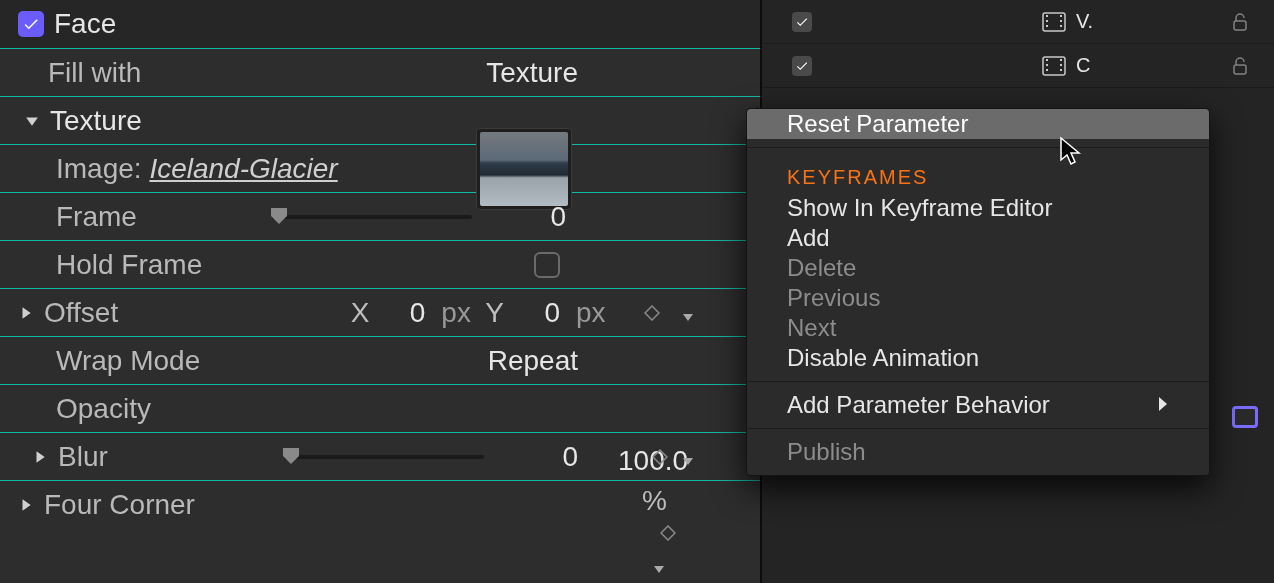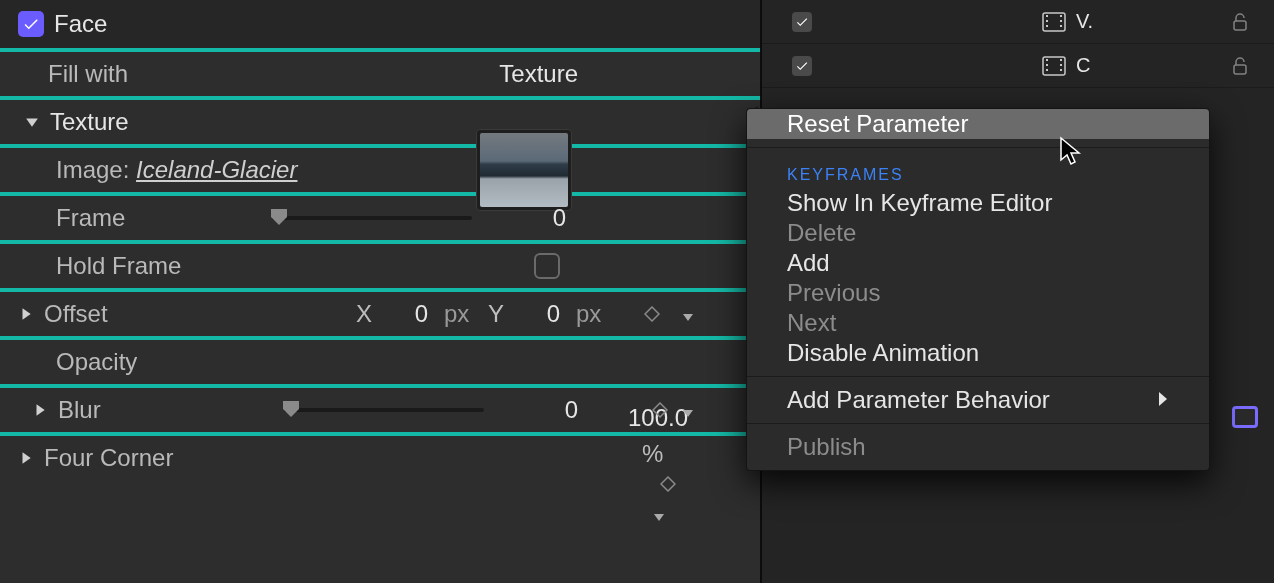--- a/index.html
+++ b/index.html
@@ -1,21 +1,21 @@
 <!DOCTYPE html>
 <html><head>
 <meta charset="utf-8">
 <style>
   * { box-sizing: border-box; margin: 0; padding: 0; font-family: -apple-system, "Helvetica Neue", Arial, sans-serif; }
   html, body { width: 1274px; height: 583px; background: #000; overflow: hidden; }
   .app { display: flex; width: 100%; height: 100%; }
 
   
-  .inspector { width: 760px; height: 100%; background: #2d2d2d; color: #bdbdbd; font-size: 24px; position: relative; }
-  .inspector .row { display: flex; align-items: center; height: 48px; border-top: 4px solid #14b8a6; padding-left: 18px; padding-right: 18px; }
+  .inspector { width: 760px; height: 100%; background: #2d2d2d; color: #bdbdbd; font-size: 28px; position: relative; }
+  .inspector .row { display: flex; align-items: center; height: 48px; border-top: 1px solid #14b8a6; padding-left: 18px; padding-right: 18px; }
   .inspector .row:first-child { border-top: none; background: #262626; }
 
   .face-row { background: #262626; }
   .checkbox { width: 26px; height: 26px; border-radius: 5px; background: #6a5cff; display: flex; align-items: center; justify-content: center; margin-right: 10px; }
   .checkbox svg { width: 18px; height: 18px; }
 
   .label { color: #b9b9b9; }
   .label.light { color: #e6e6e6; }
   .indent1 { padding-left: 48px !important; }
   .indent2 { padding-left: 56px !important; }
@@ -67,21 +67,21 @@
   .purple-rect { position: absolute; right: 16px; top: 406px; width: 26px; height: 22px; border: 3px solid #7a6cff; border-radius: 4px; background: #2a2a2a; }
 
   .context-menu {
     position: absolute; left: 746px; top: 108px; width: 464px;
     background: #2b2b2b; border: 1px solid #141414; border-radius: 4px;
     box-shadow: 0 12px 32px rgba(0,0,0,.8);
     font-size: 24px; color: #e6e6e6; padding-bottom: 8px; z-index: 50;
   }
   .context-menu .mi { padding: 0 40px; line-height: 1.25; white-space: nowrap; }
   .context-menu .mi.hl { background: #6b6b6b; color: #fff; border-radius: 4px 4px 0 0; }
-  .context-menu .section { color: #3b82f6; letter-spacing: 2px; font-size: 16px; padding: 10px 40px 4px; }
+  .context-menu .section { color: #f97316; letter-spacing: 2px; font-size: 20px; padding: 10px 40px 4px; }
   .context-menu .disabled { color: #8c8c8c; }
   .context-menu .sep { height: 1px; background: #1b1b1b; margin: 8px 0; }
   .context-menu .subarrow { float: right; }
   .context-menu .subarrow svg { width: 12px; height: 18px; fill: #e6e6e6; }
 
   .cursor { position: absolute; left: 1058px; top: 136px; z-index: 60; }
   .cursor svg { width: 26px; height: 32px; }
 
   .wedge { position:absolute; left:744px; top:106px; z-index:49; }
   .wedge svg { width:14px; height:22px; }
@@ -167,20 +167,29 @@
             <svg viewBox="0 0 16 16">
               <path fill="none" stroke="#8a8a8a" stroke-width="1.5" d="M8 1l7 7-7 7-7-7z"></path>
             </svg>
           </span>
         <span class="menu-arrow"><svg width="12" height="10" viewBox="0 0 12 10">
               <path fill="#aaa" d="M1 2h10L6 9z"></path>
             </svg></span>
       </div>
     </div>
 
+    <div class="row indent2">
+      <span class="label">Wrap Mode</span>
+      <div class="right-group" style="margin-right:152px;">
+        <span class="dropdown-val">Repeat</span>
+        <span><svg viewBox="0 0 10 16">
+              <path fill="#bdbdbd" d="M5 0l4 5H1zM5 16l4-5H1z"></path>
+            </svg></span>
+      </div>
+    </div>
 
     <div class="row indent2">
       <span class="label">Opacity</span>
       <div class="right-group" style="margin-right:48px;flex-direction:column;">
         <div class="slider-track">
           <span class="slider-thumb" style="left:180px;">
               <svg viewBox="0 0 18 16">
                 <path fill="#8a8a8a" d="M1 0h16v8l-8 8-8-8z"></path>
               </svg>
             </span>
@@ -294,22 +303,22 @@
 
   <span class="wedge"><svg viewBox="0 0 14 22">
         <path fill="#2b2b2b" stroke="#141414" d="M13 1v20L2 11z"></path>
       </svg></span>
 
   <div class="context-menu">
     <div class="mi hl">Reset Parameter</div>
     <div class="sep"></div>
     <div class="section">KEYFRAMES</div>
     <div class="mi">Show In Keyframe Editor</div>
+    <div class="mi">Add</div>
     <div class="mi disabled">Delete</div>
-    <div class="mi">Add</div>
     <div class="mi disabled">Previous</div>
     <div class="mi disabled">Next</div>
     <div class="mi">Disable Animation</div>
     <div class="sep"></div>
     <div class="mi">
       <span>Add Parameter Behavior</span>
       <span class="subarrow"><svg viewBox="0 0 12 18">
             <path d="M2 2l8 7-8 7z"></path>
           </svg></span>
     </div>

